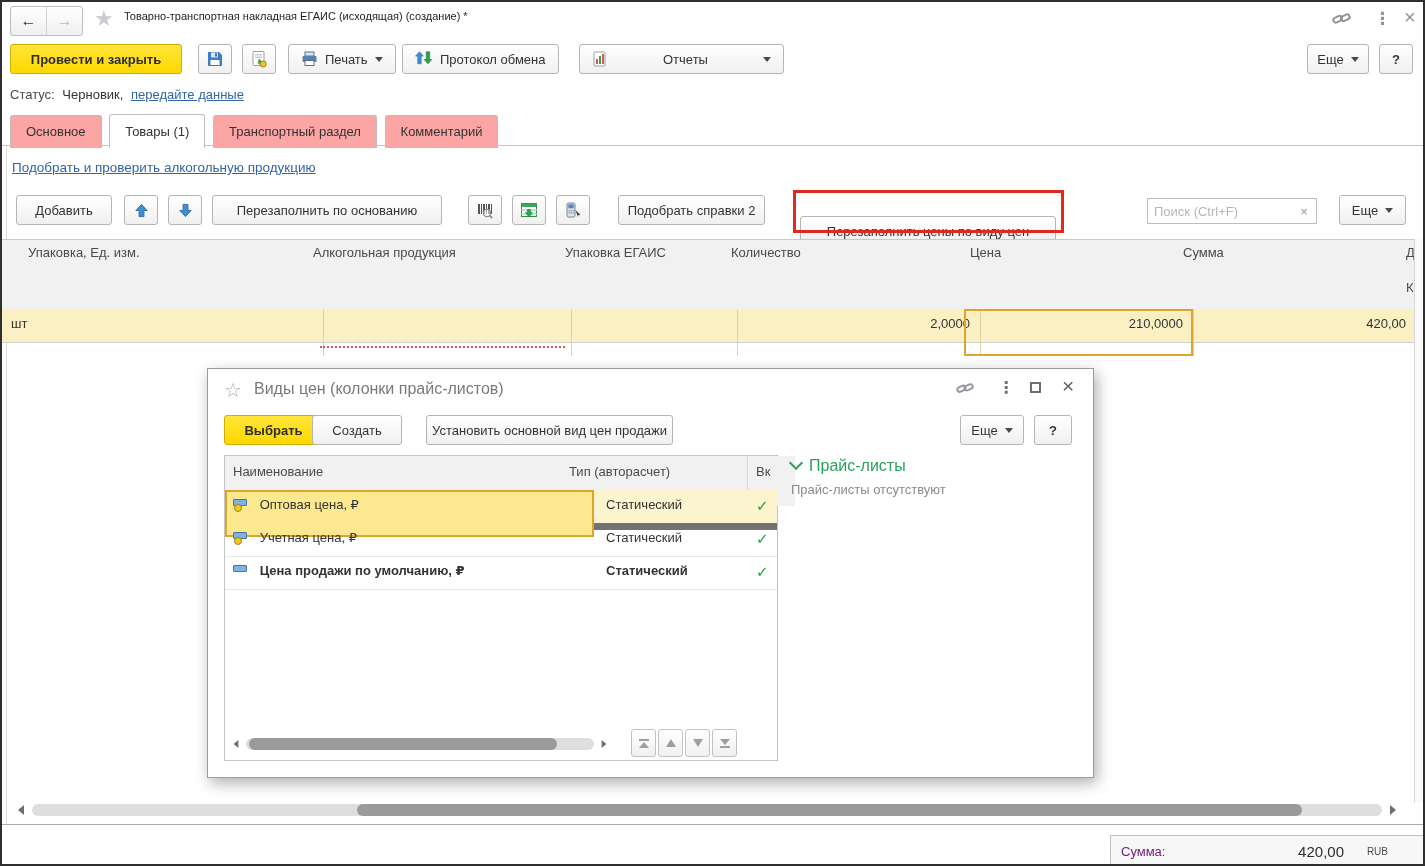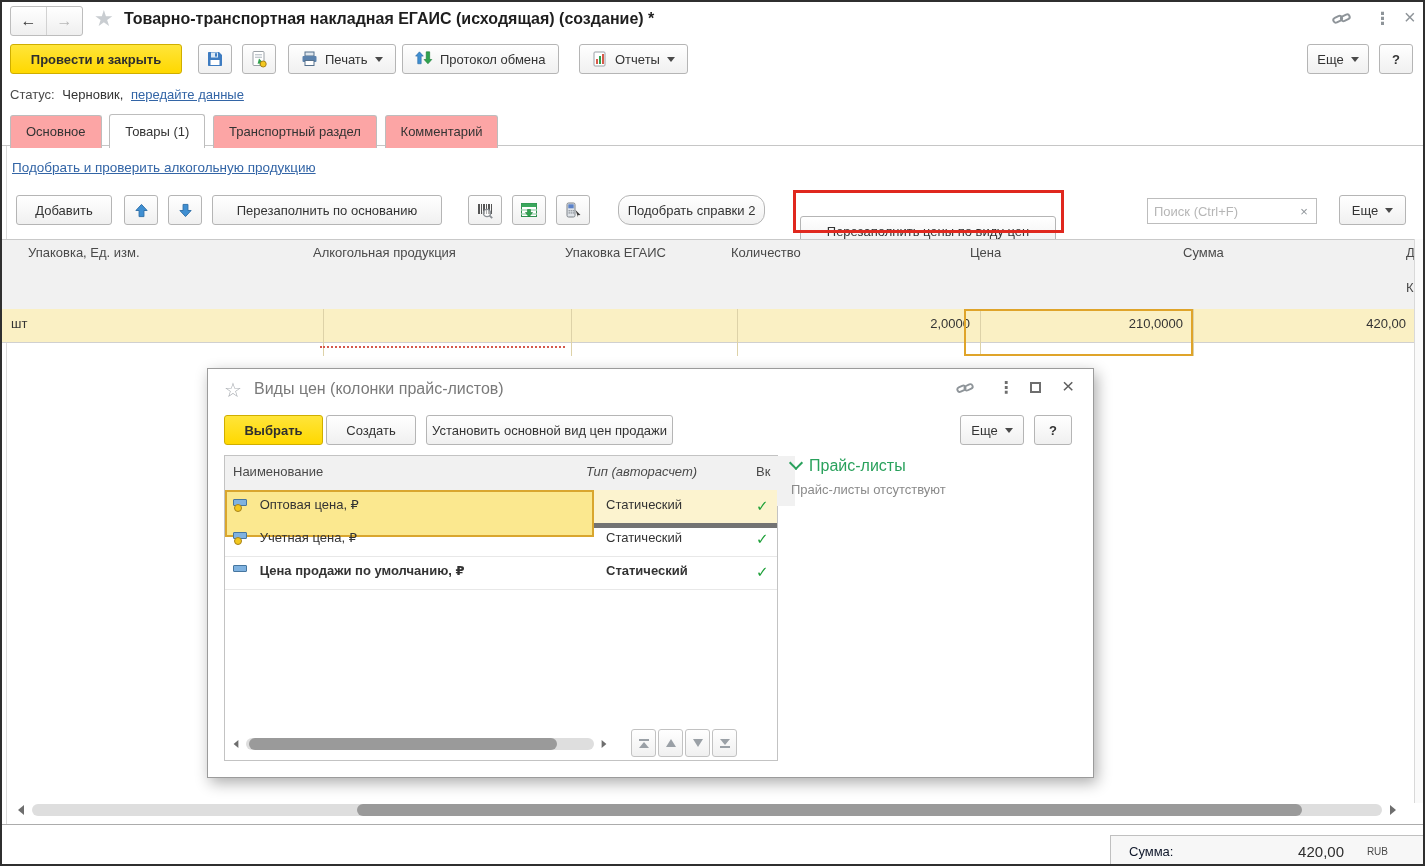--- a/index.html
+++ b/index.html
@@ -13,21 +13,21 @@
        color:#333;padding:0 12px;box-sizing:border-box;white-space:nowrap;cursor:default;font-size:13px;}
   .btn.icononly{padding:0;width:34px;}
   .btn.yellow{background:linear-gradient(#ffe53a,#ffd800);border-color:#cfae00;font-weight:bold;color:#2e2e2e;}
   .caret{width:0;height:0;border-left:4px solid transparent;border-right:4px solid transparent;
          border-top:5px solid #4a4a4a;margin-left:7px;}
   .navpair{display:flex;border:1px solid #bdbdbd;border-radius:3px;overflow:hidden;background:linear-gradient(#fff,#efefef);}
   .navpair .seg{width:35px;height:28px;display:flex;align-items:center;justify-content:center;font-size:16px;}
   .navpair .seg:first-child{border-right:1px solid #d2d2d2;color:#3a3a3a;}
   .navpair .seg:last-child{color:#b7b7b7;}
   
-  .title{font-size:16px;font-weight:bold;color:#1e1e1e;white-space:nowrap;text-align:center;}
+  .title{font-size:11px;font-weight:normal;color:#1e1e1e;white-space:nowrap;text-align:center;}
   .link{color:#3365a6;text-decoration:underline;cursor:pointer;white-space:nowrap;}
   .gray-ic{color:#8e9499;}
   
   .tabstrip{position:absolute;left:0;right:0;top:111px;height:33px;}
   .tabstrip .baseline{position:absolute;left:0;right:0;bottom:0;border-bottom:1px solid #c6c6c6;}
   .tab{position:relative;display:inline-flex;align-items:center;height:32px;padding:0 15px;margin-right:4px;
        border:1px solid #bdbdbd;border-bottom:none;border-radius:3px 3px 0 0;background:#fca5a5;color:#333;}
   .tab.active{background:#fff;height:33px;z-index:2;}
   
   .hdrcell{position:absolute;top:0;height:100%;background:#f1f1f1;border-right:1px solid #d7d7d7;
@@ -120,21 +120,21 @@
   </div>
 
   <div class="abs btn" style="left:400px;top:42px;">
     <svg width="18" height="16" viewBox="0 0 18 16" style="margin-right:7px;">
         <path d="M5 15 V6 H2.5 L7 1 l4.5 5 H9 v9 z" fill="#3f8fd2" stroke="#2f6fa8" stroke-width=".8" transform="translate(-1.5,0) scale(.85)"></path>
         <path d="M5 1 v9 H2.5 L7 15 l4.5-5 H9 V1 z" fill="#2fa24f" stroke="#1f7d3a" stroke-width=".8" transform="translate(7,0) scale(.85)"></path>
       </svg>
     <span>Протокол обмена</span>
   </div>
 
-  <div class="abs btn" style="left:577px;top:42px;">
+  <div class="abs btn" style="left:577px;top:42px;gap:48px;">
     <svg width="16" height="16" viewBox="0 0 16 16" style="margin-right:7px;">
         <rect x="2" y="1" width="11" height="14" rx="1" fill="#fff" stroke="#9aa0a6"></rect>
         <rect x="4" y="8" width="2" height="5" fill="#d65a4a"></rect>
         <rect x="7" y="5" width="2" height="8" fill="#2fa24f"></rect>
         <rect x="10" y="3" width="2" height="10" fill="#d65a4a"></rect>
       </svg>
     <span>Отчеты</span>
       <span class="caret"></span>
   </div>
 
@@ -223,21 +223,21 @@
           <rect x="6.6" y="8" width="1.6" height="1.4"></rect>
           <rect x="8.7" y="8" width="1.6" height="1.4"></rect>
           <rect x="4.5" y="10.2" width="1.6" height="1.4"></rect>
           <rect x="6.6" y="10.2" width="1.6" height="1.4"></rect>
           <rect x="8.7" y="10.2" width="1.6" height="1.4"></rect>
         </g>
         <path d="M11 9 L16 14 l-2.6.2 .2 2.2 z" fill="#3a3a3a" transform="translate(.5,-1)"></path>
       </svg>
   </div>
 
-  <div class="abs btn" style="left:616px;top:193px;width:147px;border-radius:12px;">
+  <div class="abs btn" style="left:616px;top:193px;width:147px;">
       <span>Подобрать справки 2</span>
     </div>
 
   <div class="abs btn" style="left:798px;top:194px;width:256px;margin-top:20px;">
       <span>Перезаполнить цены по виду цен</span>
     </div>
   <div class="abs redbox" style="left:791px;top:188px;width:271px;height:43px;"></div>
 
   <div class="abs search" style="left:1145px;top:196px;width:146px;">
     <input placeholder="Поиск (Ctrl+F)" style="">
@@ -275,21 +275,21 @@
   <div class="abs" style="left:1412px;top:237px;width:9px;height:564px;border-left:1px solid #d9d9d9;background:#fafafa;"></div>
 
   <div class="abs tri-left" style="left:16px;top:803px;"></div>
   <div class="abs sb-track" style="left:30px;top:802px;width:1350px;height:12px;">
     <div class="sb-thumb" style="position:absolute;left:325px;width:945px;height:12px;"></div>
   </div>
   <div class="abs tri-right" style="left:1388px;top:803px;"></div>
 
   <div class="abs" style="left:0;top:822px;width:1421px;height:40px;border-top:1px solid #acacac;background:#fff;">
     <div style="position:absolute;left:1108px;top:10px;width:313px;height:30px;border:1px solid #c0c0c0;background:#f7f7f7;display:flex;align-items:center;">
-      <span style="margin-left:18px;color:#0f172a;">Сумма:</span>
+      <span style="margin-left:10px;color:#701a75;">Сумма:</span>
       <span style="position:absolute;right:80px;font-size:15px;color:#2e2e2e;">420,00</span>
       <span style="position:absolute;right:36px;font-size:10px;color:#4a4a4a;">RUB</span>
     </div>
   </div>
 
   <div class="abs" id="dialog">
 
     <div class="abs" style="left:16px;top:9px;font-size:20px;color:#a9adb2;">☆</div>
     <div class="abs dlg-title" style="left:46px;top:11px;">Виды цен (колонки прайс-листов)</div>
     <div class="abs" style="left:748px;top:12px;">
@@ -300,46 +300,46 @@
           </g>
         </svg>
     </div>
     <div class="abs gray-ic" style="left:790px;top:9px;font-size:16px;font-weight:bold;color:#6e6e6e;">⋮</div>
     <div class="abs" style="left:822px;top:13px;width:11px;height:11px;border:2px solid #6e6e6e;"></div>
     <div class="abs" style="left:854px;top:5px;font-size:21px;color:#5f5f5f;">×</div>
 
     <div class="abs btn yellow" style="left:16px;top:46px;width:99px;">
         <span>Выбрать</span>
       </div>
-    <div class="abs btn" style="left:118px;top:46px;width:90px;">
+    <div class="abs btn" style="left:104px;top:46px;width:90px;">
         <span>Создать</span>
       </div>
     <div class="abs btn" style="left:218px;top:46px;width:247px;">
         <span>Установить основной вид цен продажи</span>
       </div>
     <div class="abs btn" style="left:752px;top:46px;width:64px;">
         <span>Еще</span>
         <span class="caret"></span>
       </div>
     <div class="abs btn" style="left:826px;top:46px;width:38px;padding:0;font-weight:bold;">
         <span>?</span>
       </div>
 
     <div class="abs" style="left:16px;top:86px;width:554px;height:306px;border:1px solid #c3c3c3;background:#fff;">
 
       <div style="position:absolute;left:0;top:0;width:100%;height:34px;border-bottom:1px solid #c9c9c9;">
         <div class="list-hdr" style="left:0;width:353px;">
           <span>Наименование</span>
           <span style="position:absolute;right:10px;top:8px;color:#555;">↓</span>
         </div>
-        <div class="list-hdr" style="left:353px;width:170px;font-style:italic;"><span>Тип (авторасчет)</span></div>
+        <div class="list-hdr" style="left:336px;width:170px;"><span>Тип (авторасчет)</span></div>
         <div class="list-hdr" style="left:523px;width:31px;border-right:none;"><span>Вк</span></div>
       </div>
 
-      <div style="position:absolute;left:0;top:34px;width:100%;height:33px;background:#fcf3cf;border-bottom:5px solid #737373;">
+      <div style="position:absolute;left:0;top:34px;width:100%;height:33px;background:#fcf3cf;border-bottom:7px solid #737373;">
         <div class="list-cell" style="left:0;width:353px;background:#fbe88f;box-shadow:inset 0 0 0 2px #d9a62e;">
           <span class="price-ic"><span class="bar"></span><span class="coin"></span></span>
           <span>Оптовая цена, ₽</span>
         </div>
         <div class="list-cell" style="left:353px;width:170px;padding-left:28px;"><span>Статический</span></div>
         <div class="list-cell" style="left:523px;width:31px;"><span class="check">✓</span></div>
       </div>
 
       <div style="position:absolute;left:0;top:67px;width:100%;height:33px;border-bottom:1px solid #e8e8e8;">
         <div class="list-cell" style="left:0;width:353px;">

